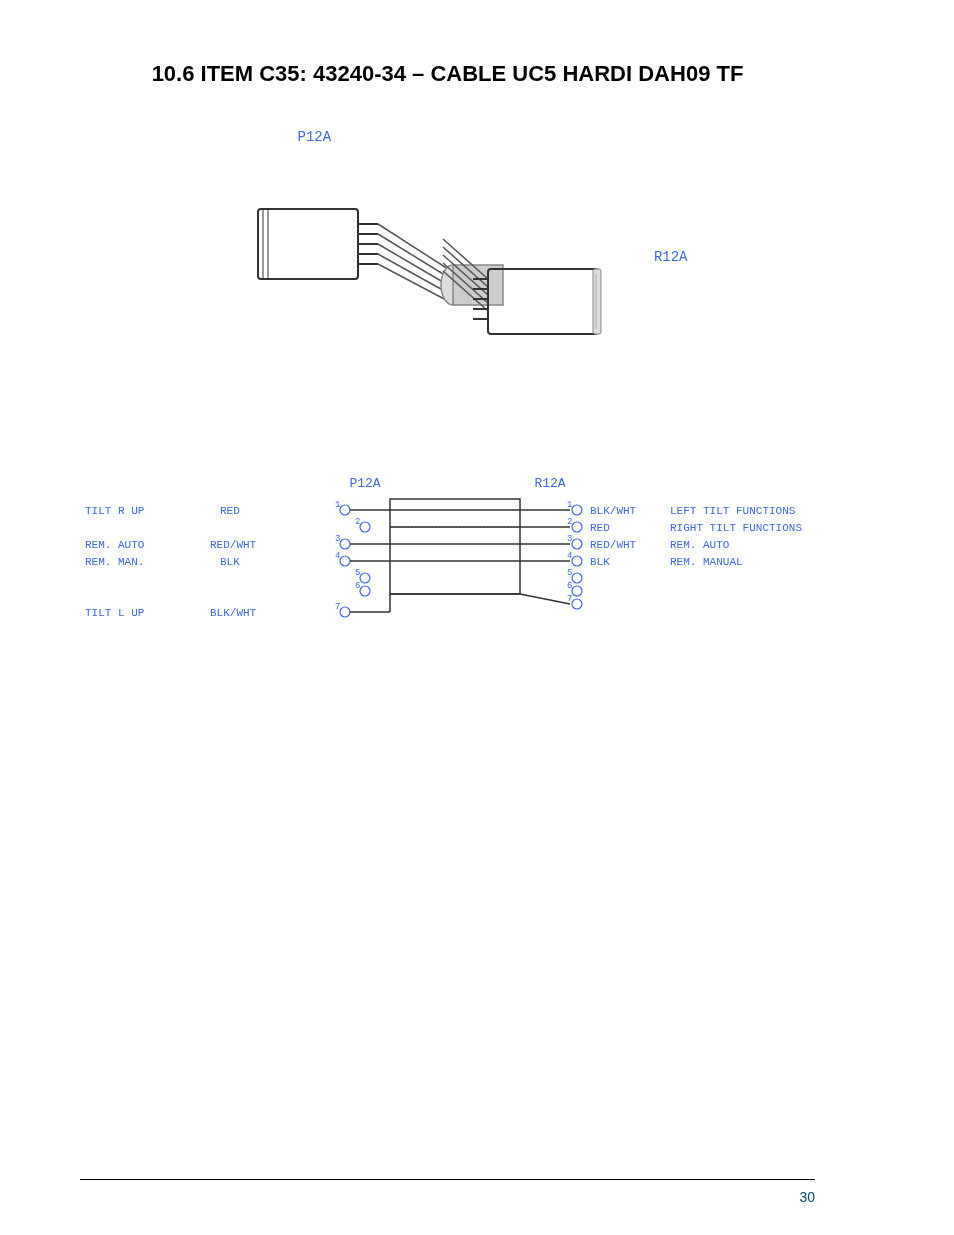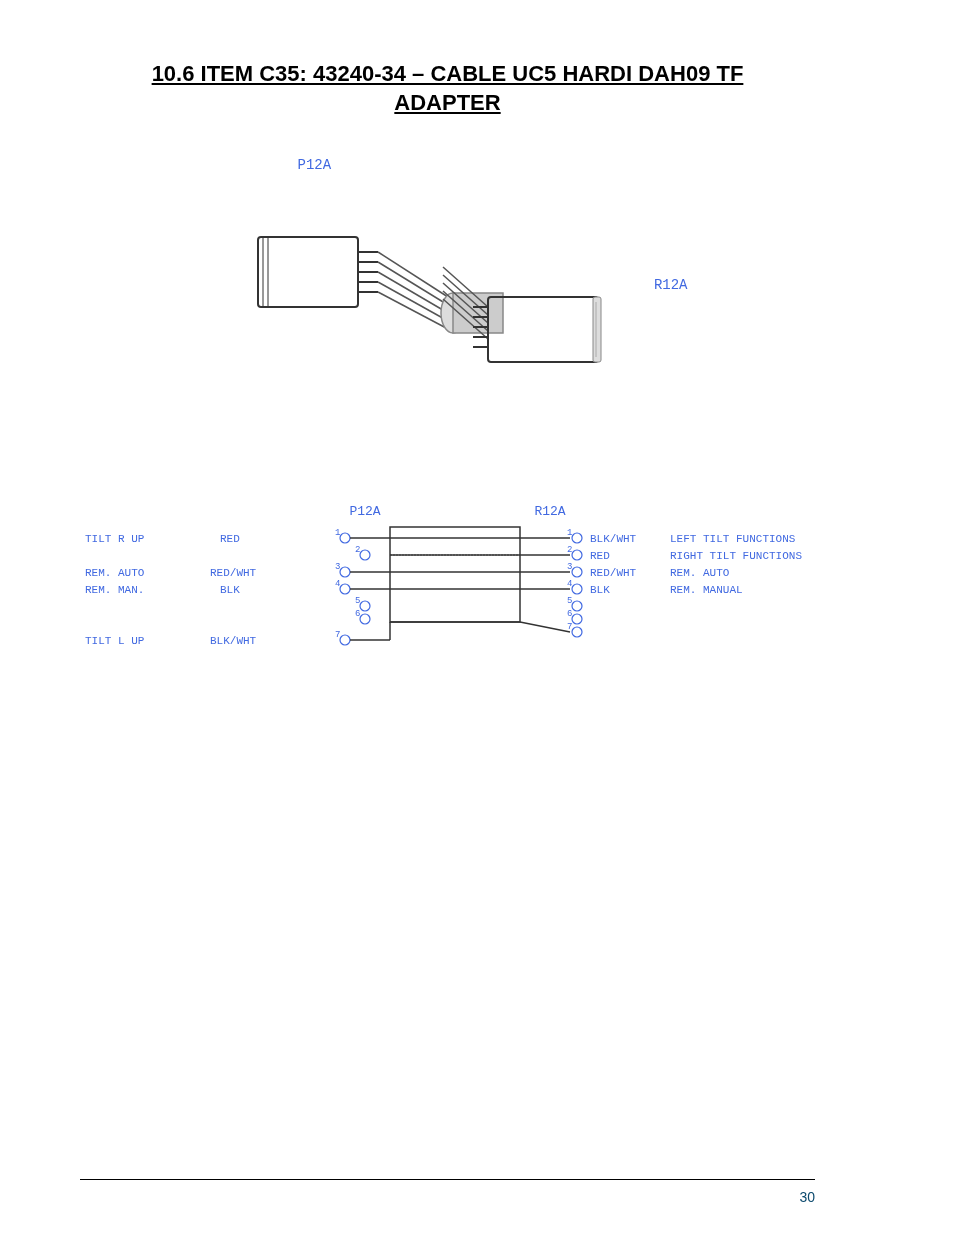--- a/index.html
+++ b/index.html
@@ -8,21 +8,20 @@
       min-height: 1235px;
       background: #fff;
       font-family: Arial, sans-serif;
       position: relative;
     }
     .page-container {
       width: 895px;
       min-height: 1235px;
       padding: 60px 80px 42px 80px;
       position: relative;
-      text-decoration: underline;
     }
     .page-title {
       font-size: 22px;
       font-weight: bold;
       color: #000;
       text-align: center;
       margin-bottom: 30px;
       line-height: 1.3;
     }
     .diagram-area {
@@ -54,21 +53,20 @@
       background: #000;
     }
   </style>
 </head>
 <body>
 
 <div class="page-container">
 
   <div class="page-title">
     <div>10.6  ITEM C35:  43240-34 – CABLE UC5 HARDI DAH09 TF</div>
-    <div>ADAPTER</div>
   </div>
 
   <div class="diagram-area">
     <div style="position:relative; width:500px; height:300px;">
 
       <div style="position:absolute; top:10px; left:100px; color:#4169e1; font-size:14px; font-family:'Courier New',monospace;">P12A</div>
 
       <div style="position:absolute; top:130px; right:10px; color:#4169e1; font-size:14px; font-family:'Courier New',monospace;">R12A</div>
 
       <svg width="500" height="290" viewBox="0 0 500 290" xmlns="http://www.w3.org/2000/svg" style="position:absolute; top:20px; left:0;">

